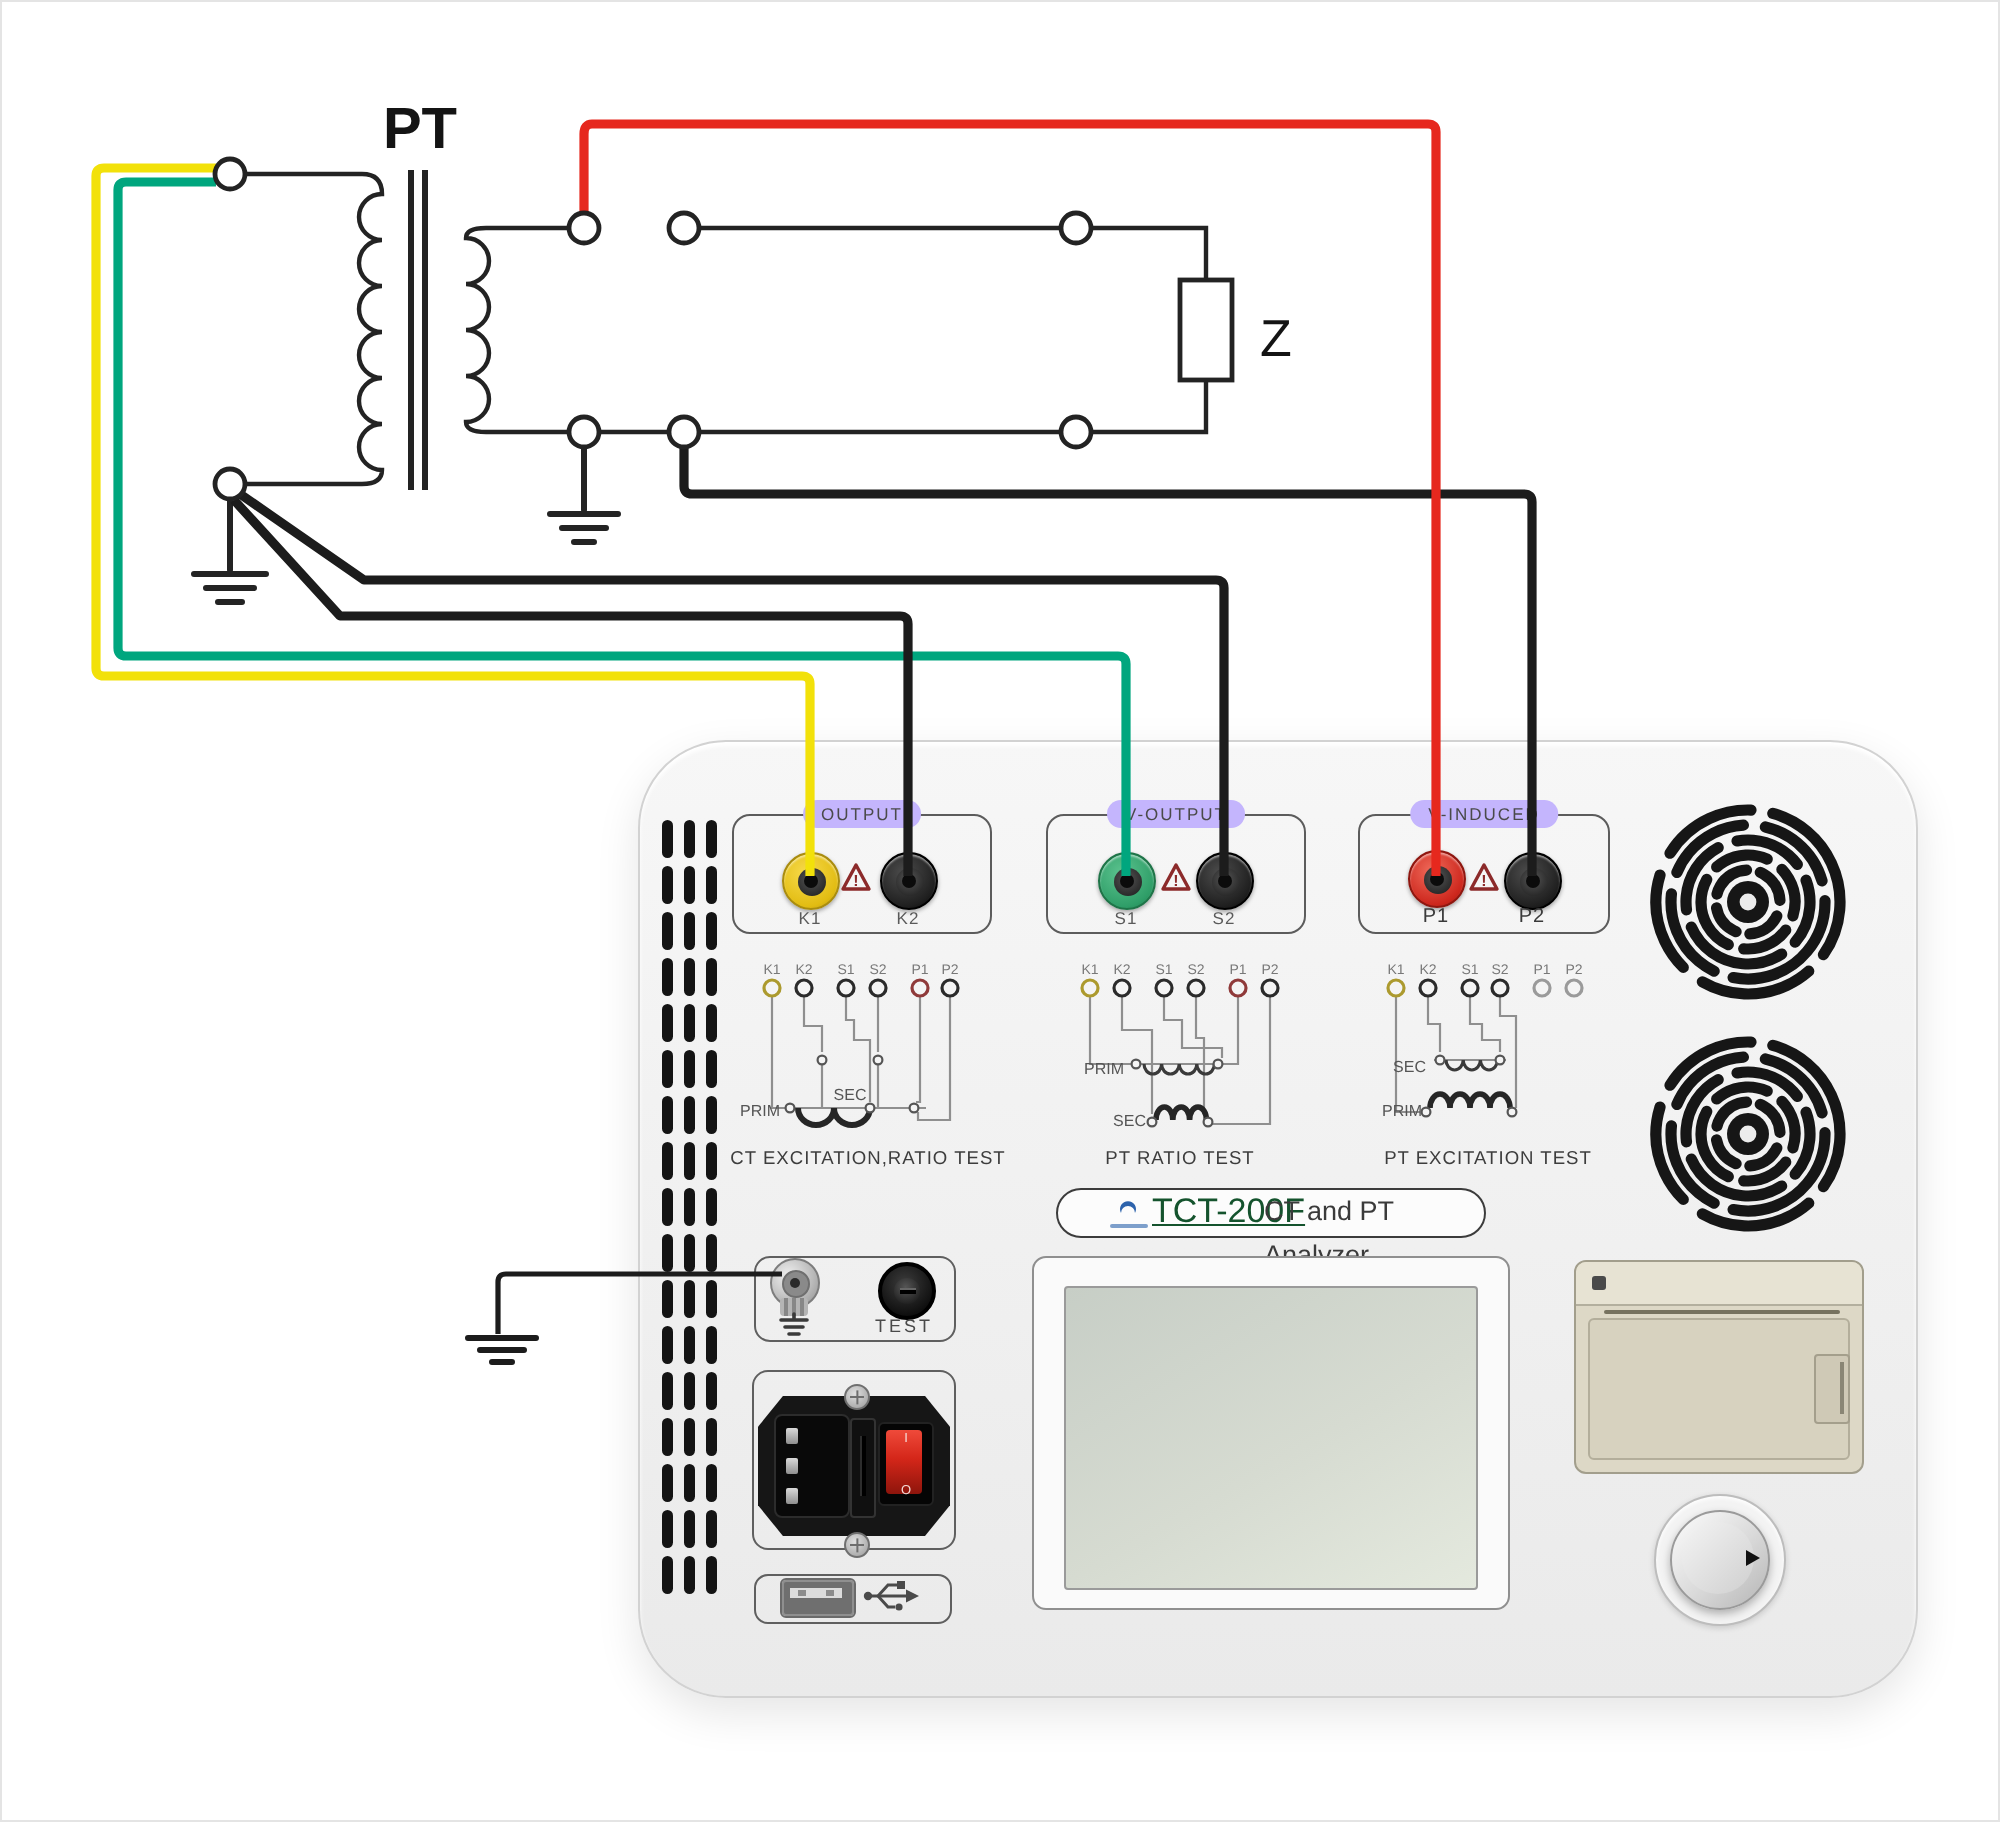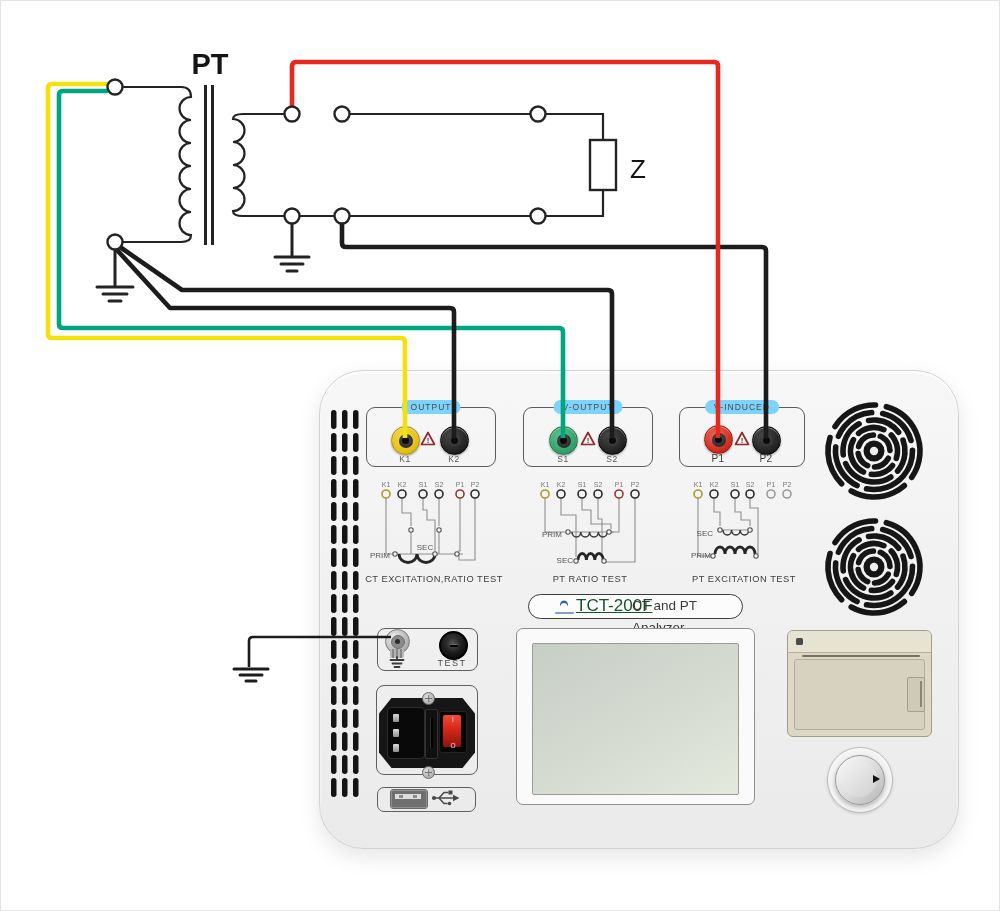--- a/index.html
+++ b/index.html
@@ -9,21 +9,21 @@
   .abs{position:absolute;}
 
   
   .panel-body{left:318px;top:369px;width:638px;height:477px;border-radius:44px;
       background:linear-gradient(180deg,#f7f7f7 0%,#f1f1f1 45%,#eaeaea 100%);
       border:1px solid #d2d2d2;box-shadow:0 8px 22px rgba(0,0,0,.10), inset 0 2px 2px #ffffff;}
 
   
   .gbox{border:1.5px solid #5c5c5c;border-radius:9px;}
   .gtab{position:absolute;top:-8px;left:50%;transform:translateX(-50%);
-        background:#7dd3fc;padding:2px 9px;border-radius:8px;font-size:8.5px;
+        background:#c4b5fd;padding:2px 9px;border-radius:8px;font-size:8.5px;
         letter-spacing:1px;color:#4a4a4a;white-space:nowrap;text-align:center;}
   .jack{width:27px;height:27px;border-radius:50%;display:flex;align-items:center;justify-content:center;
         box-shadow:0 1px 2px rgba(0,0,0,.35), inset 0 1px 1px rgba(255,255,255,.5);}
   .jack .mid{width:14px;height:14px;border-radius:50%;display:flex;align-items:center;justify-content:center;}
   .jack .hole{width:7px;height:7px;border-radius:50%;background:#0b0b0b;}
   .jack-yellow{background:radial-gradient(circle at 40% 35%,#f7da4a,#e2bc12 70%,#b3930c);border:1px solid #a98c10;}
   .jack-green{background:radial-gradient(circle at 40% 35%,#5cc38f,#2f9e68 70%,#1d7a4c);border:1px solid #1f7448;}
   .jack-red{background:radial-gradient(circle at 40% 35%,#ef6a5a,#cd271d 70%,#9a150d);border:1px solid #8e1710;}
   .jack-black{background:radial-gradient(circle at 40% 35%,#4c4c4c,#1f1f1f 70%,#000);border:1px solid #000;}
   .jack .mid{background:radial-gradient(circle at 45% 40%,#555,#1a1a1a);}

